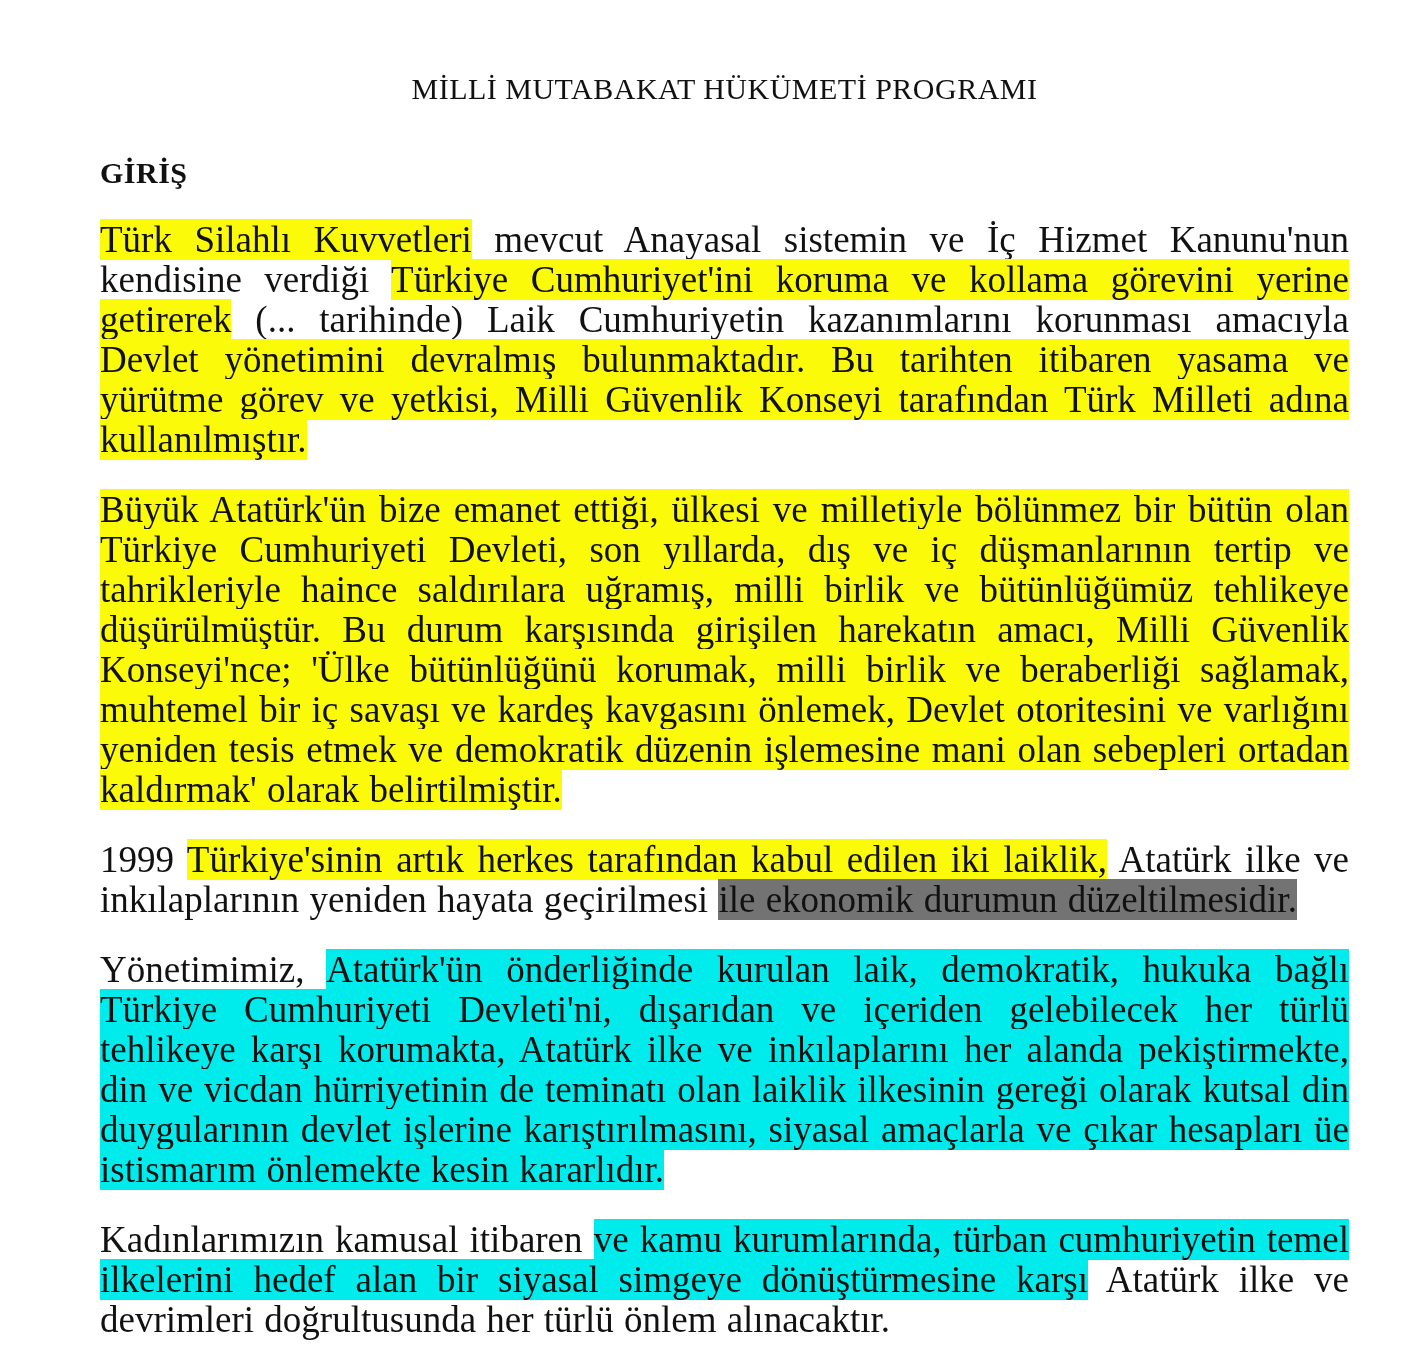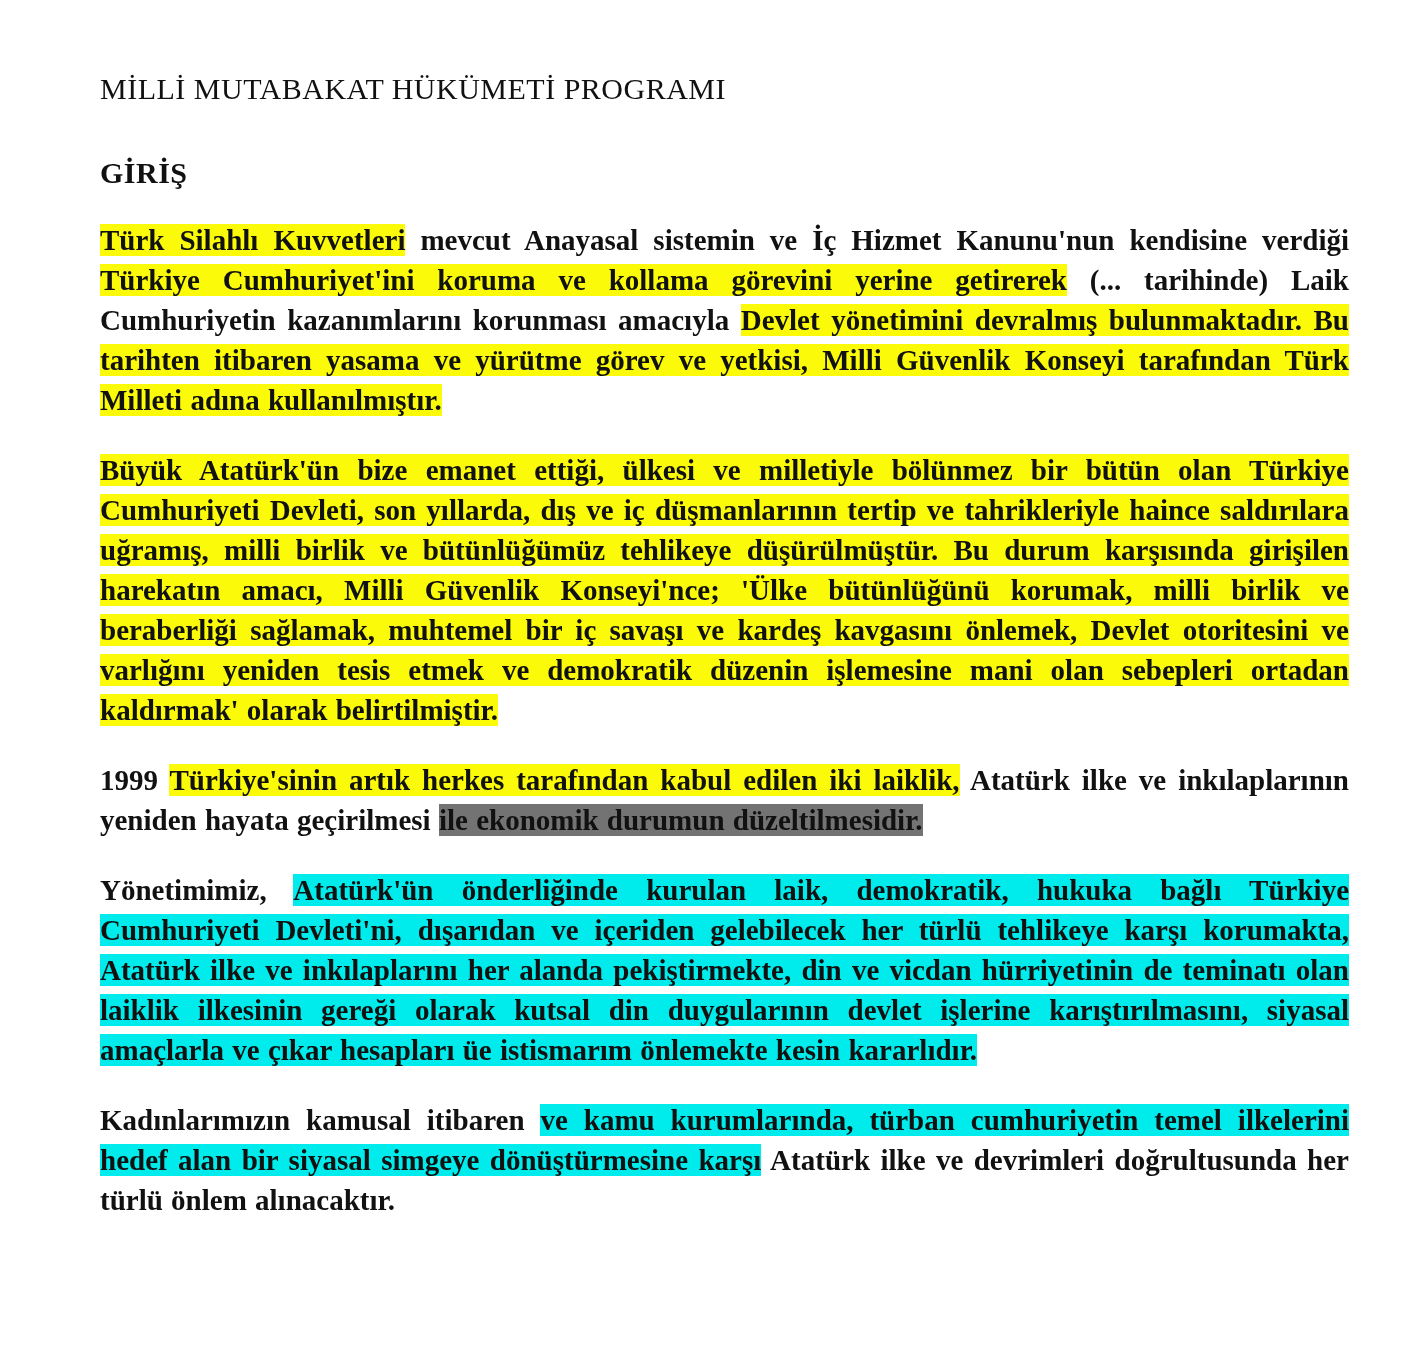--- a/index.html
+++ b/index.html
@@ -18,37 +18,36 @@
   }
   .content {
     box-sizing: border-box;
     width: 100%;
     padding: 72px 76px 0 100px;
   }
   .doc-title {
     margin: 0;
     font-size: 30px;
     font-weight: normal;
-    text-align: left;
+    text-align: center;
     letter-spacing: 0.5px;
     white-space: nowrap;
   }
   .section-heading {
     margin-top: 50px;
     font-size: 30px;
     letter-spacing: 0.5px;
     font-weight: bold;
   }
   p.para {
     margin: 30px 0 0 0;
-    font-size: 29px;
+    font-size: 37px;
     line-height: 40px;
     text-align: justify;
     word-spacing: 1px;
-    font-weight: bold;
   }
   p.para span {
     
   }
 </style>
 </head>
 <body>
 
 <div class="page" style="color: rgb(17, 17, 17); background: rgb(255, 255, 255);">
   <div class="content">

